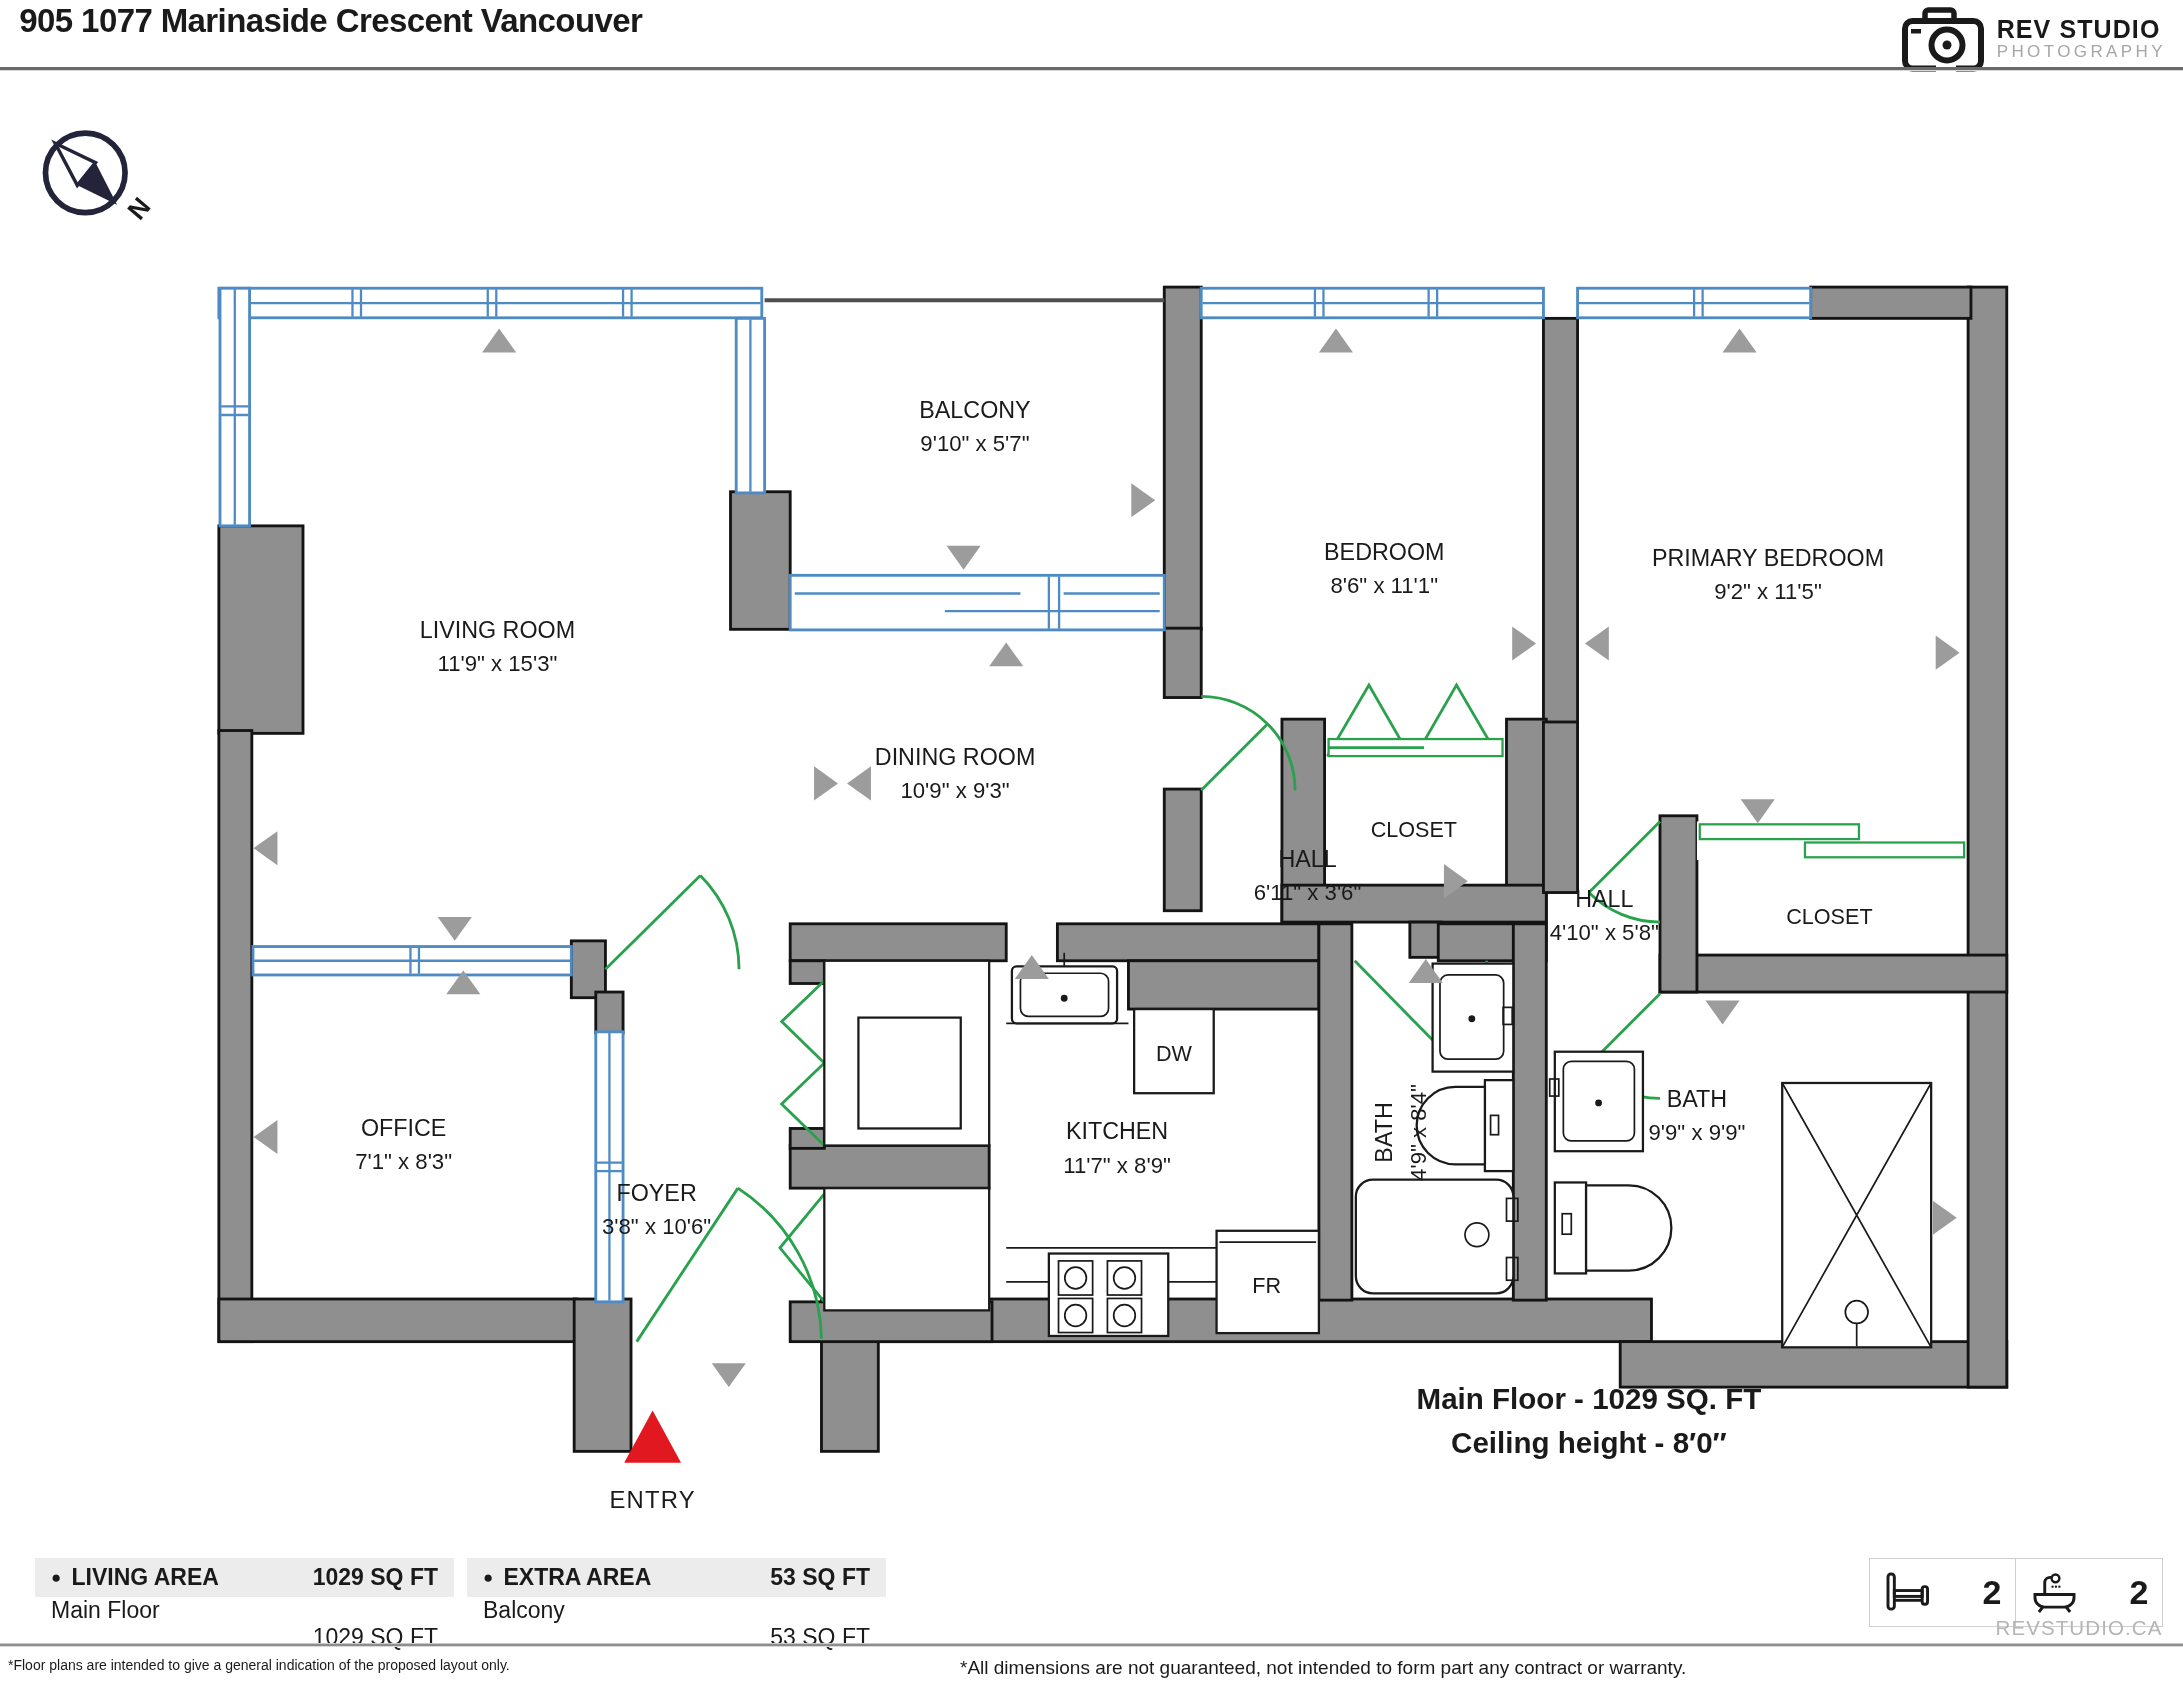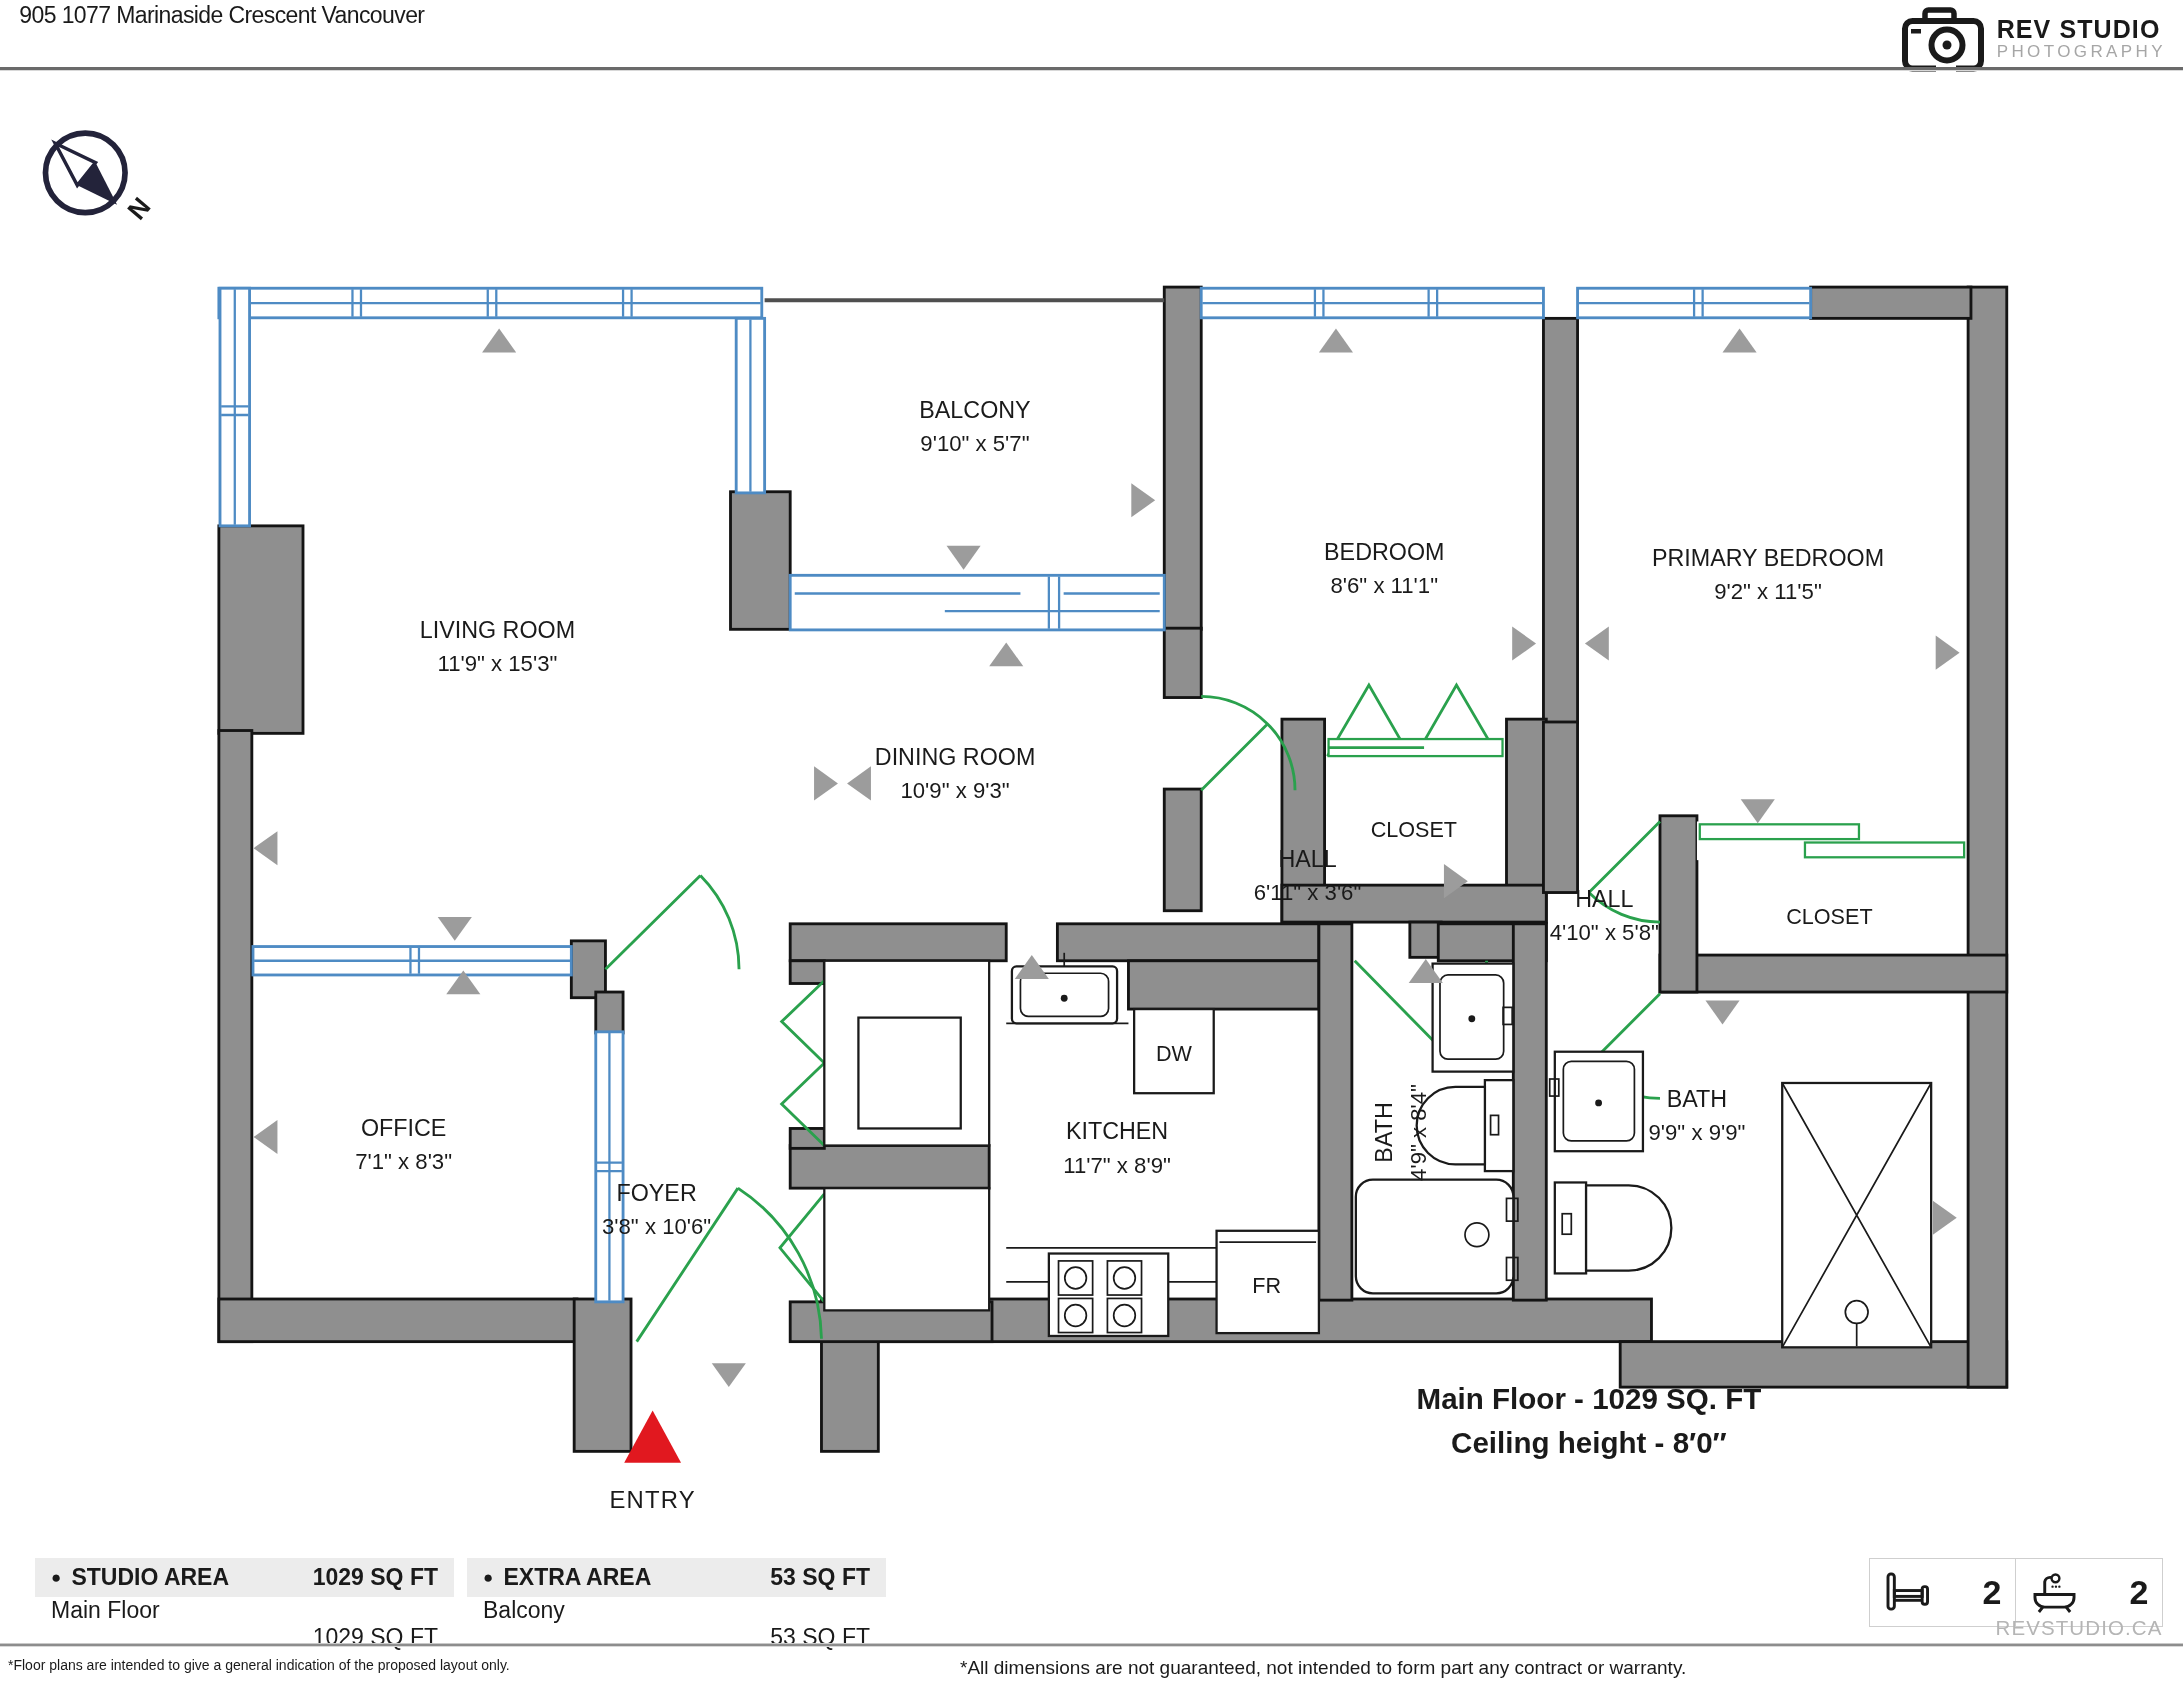--- a/index.html
+++ b/index.html
@@ -1,20 +1,20 @@
 <!DOCTYPE html>
 <html style="--wall: #8f8f8f; --window: #4e8bc4; --door: #2aa14d; --entry: #e1181f; --marker: #9c9c9c; --accent_dark: #23233a;font-size:9px"><head>
 <meta charset="utf-8">
 <style>
   html,body{margin:0;padding:0;background:#fff;}
   body{width:2183px;height:1689px;position:relative;overflow:hidden;
        font-family:"Liberation Sans", sans-serif;color:#1a1a1a;}
   .abs{position:absolute;}
   
-  #page-title{left:19.3px;top:2.3px;font-size:23px;font-weight:400;letter-spacing:-0.6px;white-space:nowrap;}
+  #page-title{left:19.3px;top:2.3px;font-size:33px;font-weight:700;letter-spacing:-0.6px;white-space:nowrap;}
   #logo{top:5.7px;right:17px;display:flex;align-items:center;gap:10.2px;}
   #logo .l1{font-size:25px;font-weight:700;letter-spacing:1.1px;line-height:1.05;}
   #logo .l2{font-size:17px;font-weight:400;color:#a6a6a6;letter-spacing:3.4px;line-height:1.2;}
   #header-rule{left:0;top:67px;width:2183px;height:3.4px;background:#6a6a6a;border-bottom:1.1px solid #d8d8d8;}
   
   #plan{left:0;top:0;}
   .wall{fill:var(--wall);stroke:#141414;stroke-width:5;}
   .thinline{stroke:#4f4f4f;stroke-width:7;fill:none;}
   .win{fill:#ffffff;stroke:var(--window);stroke-width:5;}
   .winline{stroke:var(--window);stroke-width:4;fill:none;}
@@ -295,21 +295,21 @@
 
   <g>
     <text class="big" x="2795" y="2478">Main Floor - 1029 SQ. FT</text>
     <text class="big" x="2795" y="2556">Ceiling height - 8′0″</text>
   </g>
 </svg>
 
 <div class="abs area-table" style="left:35px;">
   <div class="hdr">
     <span class="bullet">●</span>
-    <span>STUDIO AREA</span>
+    <span>LIVING AREA</span>
     <span class="val">1029 SQ FT</span>
   </div>
   <div class="row">
     <span>Main Floor</span>
     <span class="val">1029 SQ FT</span>
   </div>
 </div>
 
 <div class="abs area-table" style="left:467px;">
   <div class="hdr">

